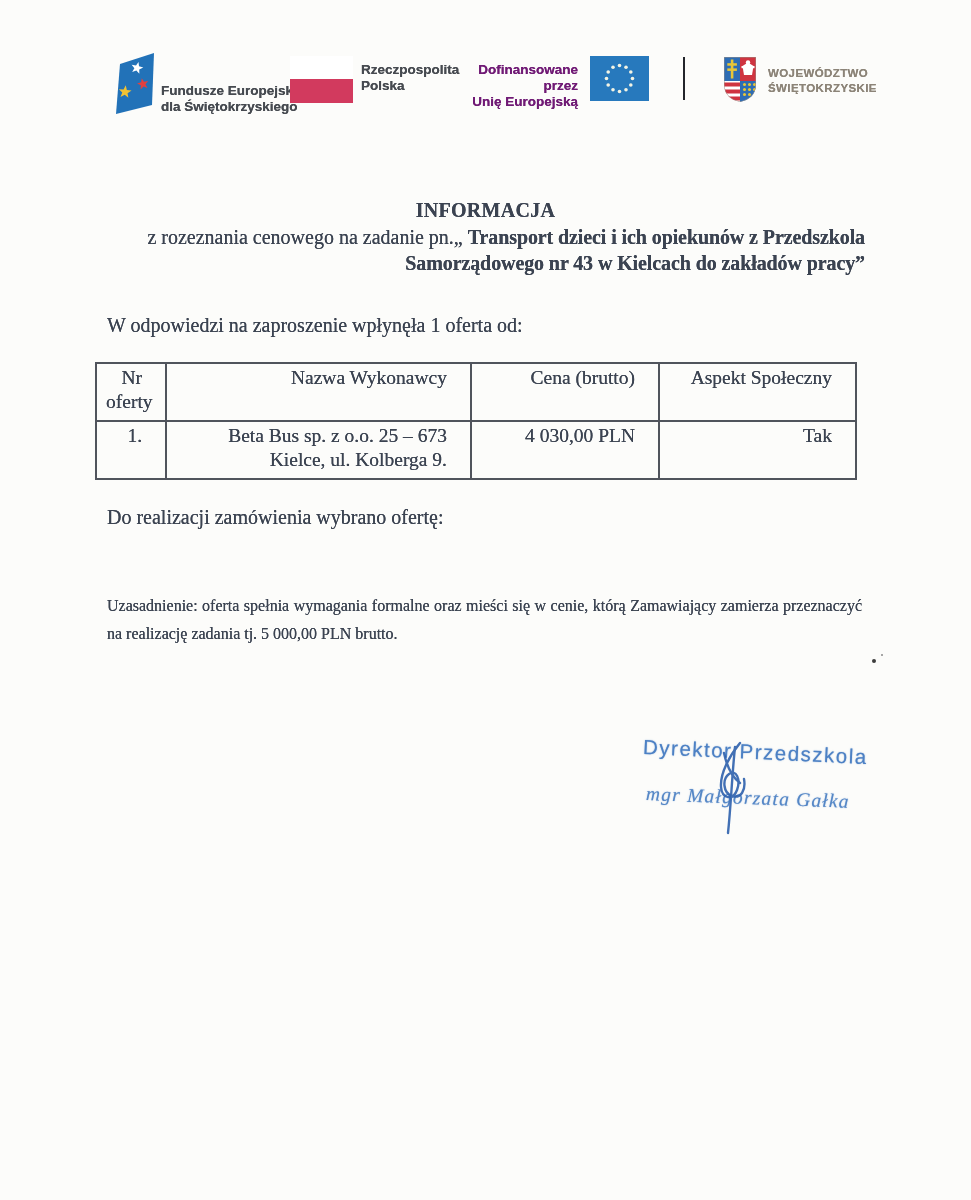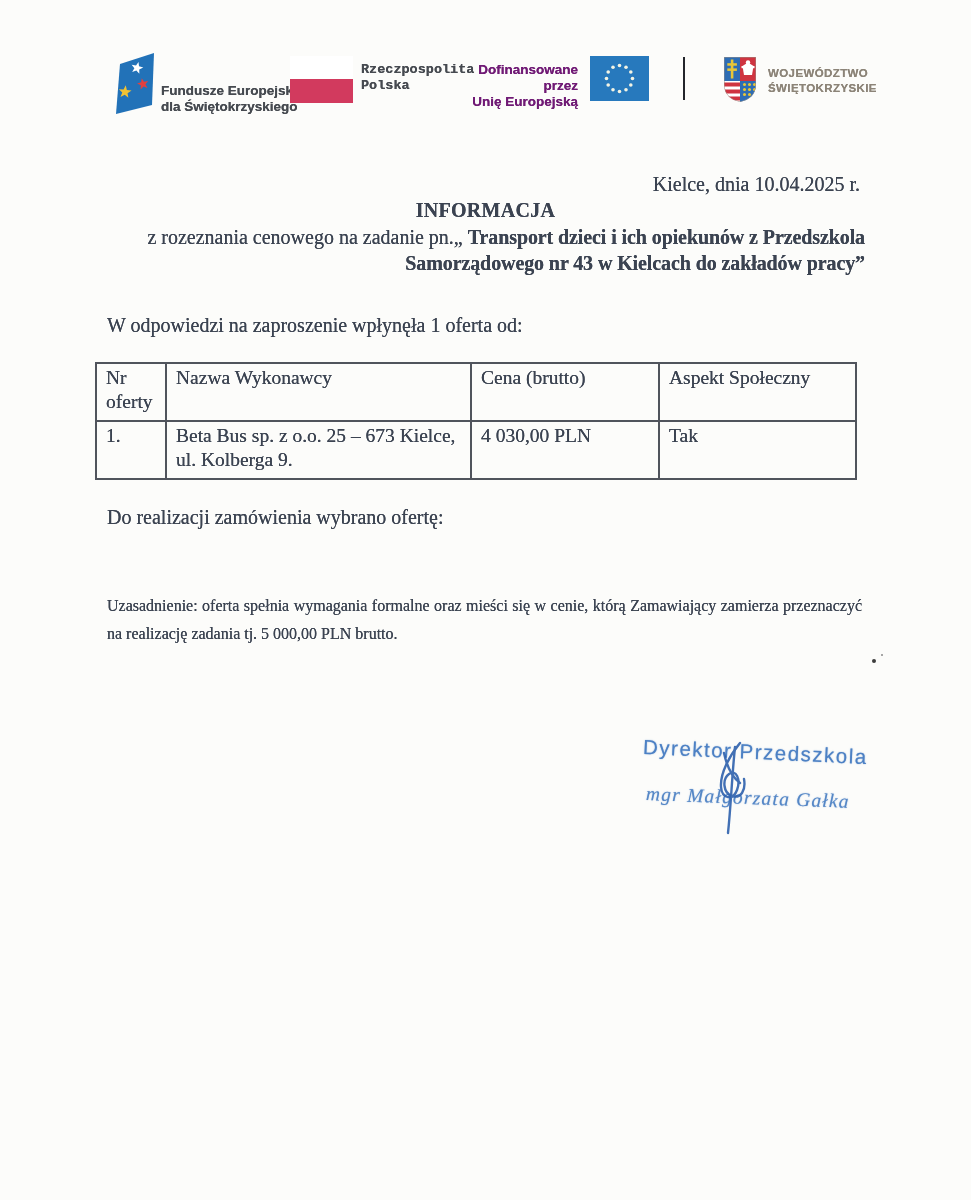--- a/index.html
+++ b/index.html
@@ -11,43 +11,43 @@
   .page *{box-sizing:border-box;}
   .soft{text-shadow:0 0 .5px currentColor;}
 
   
   .fe-logo{position:absolute;left:108px;top:48px;}
   .fe-text{position:absolute;left:161px;top:83px;font-family:"Liberation Sans",sans-serif;
     font-size:13.5px;font-weight:bold;color:#464a50;line-height:16px;}
   .pl-flag{position:absolute;left:290px;top:56px;width:63px;height:47px;}
   .pl-flag .white{height:23px;background:#ffffff;}
   .pl-flag .red{height:24px;background:#d23a5e;}
-  .pl-text{position:absolute;left:361px;top:62px;font-family:Liberation Mono, monospace;
+  .pl-text{position:absolute;left:361px;top:62px;font-family:Liberation Sans, sans-serif;
     font-size:13.5px;font-weight:bold;color:#464a50;line-height:16px;}
   .eu-cofunded{position:absolute;left:448px;top:62px;width:130px;text-align:right;
     font-family:"Liberation Sans",sans-serif;font-size:13.5px;font-weight:bold;color:#701a75;line-height:16px;}
   .eu-flag{position:absolute;left:590px;top:56px;}
   .header-divider{position:absolute;left:683px;top:57px;width:2px;height:43px;background:#23252a;}
   .crest{position:absolute;left:721px;top:54px;}
   .voiv-text{position:absolute;left:768px;top:66px;font-family:"Liberation Sans",sans-serif;
     font-size:11.5px;font-weight:bold;color:#8c8478;letter-spacing:.4px;line-height:15px;}
 
   
   .date-line{position:absolute;top:173px;right:111px;font-size:20px;}
   .doc-title{position:absolute;top:199px;left:0;width:100%;text-align:center;
     font-size:20px;font-weight:bold;letter-spacing:.3px;}
   .doc-subtitle{position:absolute;top:225px;left:105px;width:760px;text-align:right;
     font-size:20px;line-height:25.5px;}
   .doc-subtitle b{letter-spacing:-.1px;}
   .intro-line{position:absolute;top:314px;left:107px;font-size:20px;}
 
   table.offers{position:absolute;top:362px;left:95px;width:760px;border-collapse:collapse;
     font-size:19.5px;table-layout:fixed;}
-  table.offers th,table.offers td{border:2px solid #50545c;padding:2px 5px 6px 9px;
-    vertical-align:top;text-align:left;font-weight:normal;line-height:24px;}
+  table.offers th,table.offers td{border:2px solid #50545c;padding:2px 23px 6px 9px;
+    vertical-align:top;text-align:right;font-weight:normal;line-height:24px;}
   .col-nr{width:70px;}.col-name{width:305px;}.col-price{width:188px;}.col-social{width:197px;}
   td.justify{text-align:justify;}
 
   .selection-intro{position:absolute;top:506px;left:107px;font-size:20px;}
   .selection-result{position:absolute;top:546px;left:107px;font-size:20px;font-weight:bold;}
   .justification{position:absolute;top:592px;left:107px;width:755px;font-size:16px;
     line-height:27.5px;text-align:justify;}
 
   .artifact{position:absolute;left:872px;top:659px;width:4px;height:4px;background:#3c3c3c;
     border-radius:50%;box-shadow:8px -6px 0 -1px #8a8a8a;}
@@ -155,21 +155,20 @@
           <path d="M3,3 H35 V30 C35,41 28,46 19,48 C10,46 3,41 3,30 Z" fill="none" stroke="#9a8f86" stroke-width="1"></path>
         </g>
       </svg>
     </span>
     <span class="voiv-text soft">
       <span>WOJEWÓDZTWO</span><br>
       <span>ŚWIĘTOKRZYSKIE</span>
     </span>
   </div>
 
-  <div class="date-line soft">Kielce, dnia 10.04.2025 r.</div>
 
   <div class="doc-title soft">INFORMACJA</div>
 
   <div class="doc-subtitle soft"><span>z rozeznania cenowego na zadanie pn.„ </span><b>Transport dzieci i ich opiekunów z Przedszkola Samorządowego nr 43 w Kielcach do zakładów pracy”</b></div>
 
   <div class="intro-line soft">W odpowiedzi na zaproszenie wpłynęła 1 oferta od:</div>
 
   <table class="offers soft">
     <colgroup>
       <col class="col-nr">

